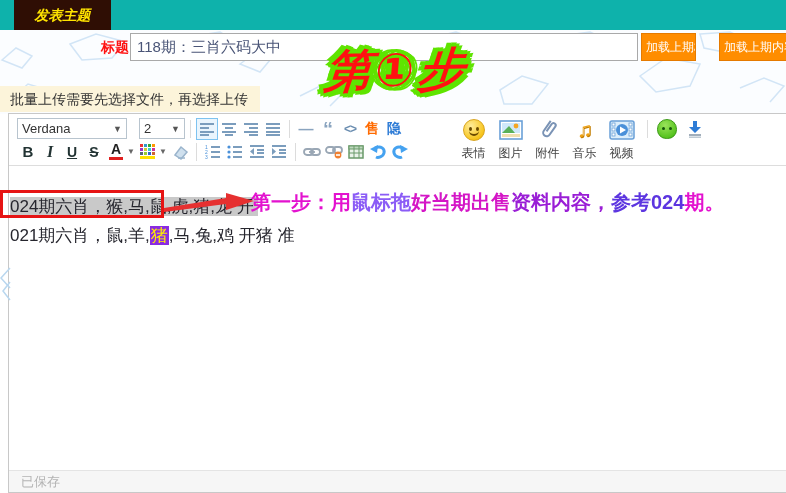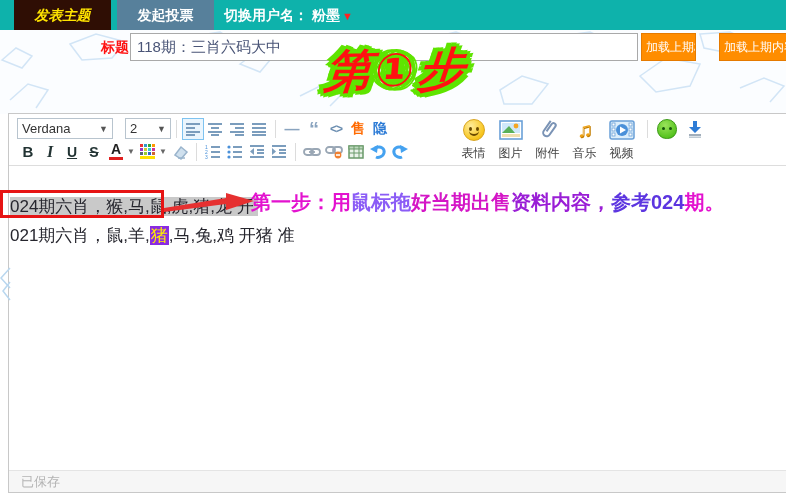--- a/index.html
+++ b/index.html
@@ -44,21 +44,21 @@
   
   .editor { position:absolute; left:8px; top:113px; width:778px; height:380px; background:#fff;
             border:1px solid #c8c8c8; border-right:none; z-index:1; }
   .toolbar { position:absolute; left:0; top:0; width:100%; height:52px; border-bottom:1px solid #dddddd; background:#fff;
              display:flex; align-items:flex-start; padding:3px 0 0 8px; }
   .tb-left { width:434px; }
   .tb-row { display:flex; align-items:center; height:23px; }
   .sep { width:1px; height:18px; background:#dcdcdc; margin:0 5px; }
   .select-box { height:21px; background:#fff; border:1px solid #b8c4ce; display:flex; align-items:center; justify-content:space-between;
                 padding:0 4px; font-size:13px; color:#333; cursor:pointer; }
-  .select-font { width:96px; }
+  .select-font { width:110px; }
   .select-size { width:46px; margin-left:12px; }
   .select-box .caret { font-size:9px; color:#555; }
   .tb-icon { width:22px; height:22px; display:inline-flex; align-items:center; justify-content:center; cursor:pointer; border:1px solid transparent; }
   .tb-icon.sel { border:1px solid #7ec3f0; background:#eaf5fd; }
   .glyph { font-size:14px; font-weight:bold; color:#233; }
   .g-bold{font-size:15px;} .g-italic{font-style:italic; font-family:"Liberation Serif",serif; font-size:16px;}
   .g-under{text-decoration:underline;} .g-strike{text-decoration:line-through;}
   .g-hr{color:#8aa4bf; font-size:15px;} .g-quote{color:#8aa4bf; font-size:20px; line-height:8px;}
   .g-code{color:#6a8db0; font-size:12px; letter-spacing:-1px;}
   .g-sell{color:#ff6a00;} .g-hide{color:#2e7cd6;}
@@ -129,29 +129,28 @@
       <path d="M700 4 l30 -2 l26 12 l-22 10 l-30 -6 z"></path>
       <path d="M740 58 l24 -10 l20 8 l-14 16"></path>
       <path d="M300 66 l20 -10 l24 6 l-14 14"></path>
       <path d="M240 34 l14 -10 l16 6 l-10 12 z"></path>
       <path d="M2 30 l14 -12 l16 8 l-10 12 z"></path>
     </g>
   </svg>
 
   <div class="topbar">
     <div class="tab tab-post">发表主题</div>
-    <div class="tab tab-vote">发起投票</div>
-    <div class="user-switch"><span>切换用户名：</span> <span>粉墨</span><span class="caret">▼</span></div>
   </div>
 
   <div class="title-label">标题:</div>
   <input class="title-input" value="118期：三肖六码大中" style="">
   <div class="load-btn btn-load-title">加载上期标题</div>
   <div class="load-btn btn-load-content">加载上期内容</div>
 
+  <div class="notice">批量上传需要先选择文件，再选择上传</div>
 
   <div class="step-badge">第①步</div>
 
   <div class="editor">
     <div class="toolbar">
       <div class="tb-left">
         <div class="tb-row">
           <div class="select-box select-font">
               <span>Verdana</span>
               <span class="caret">▼</span>

